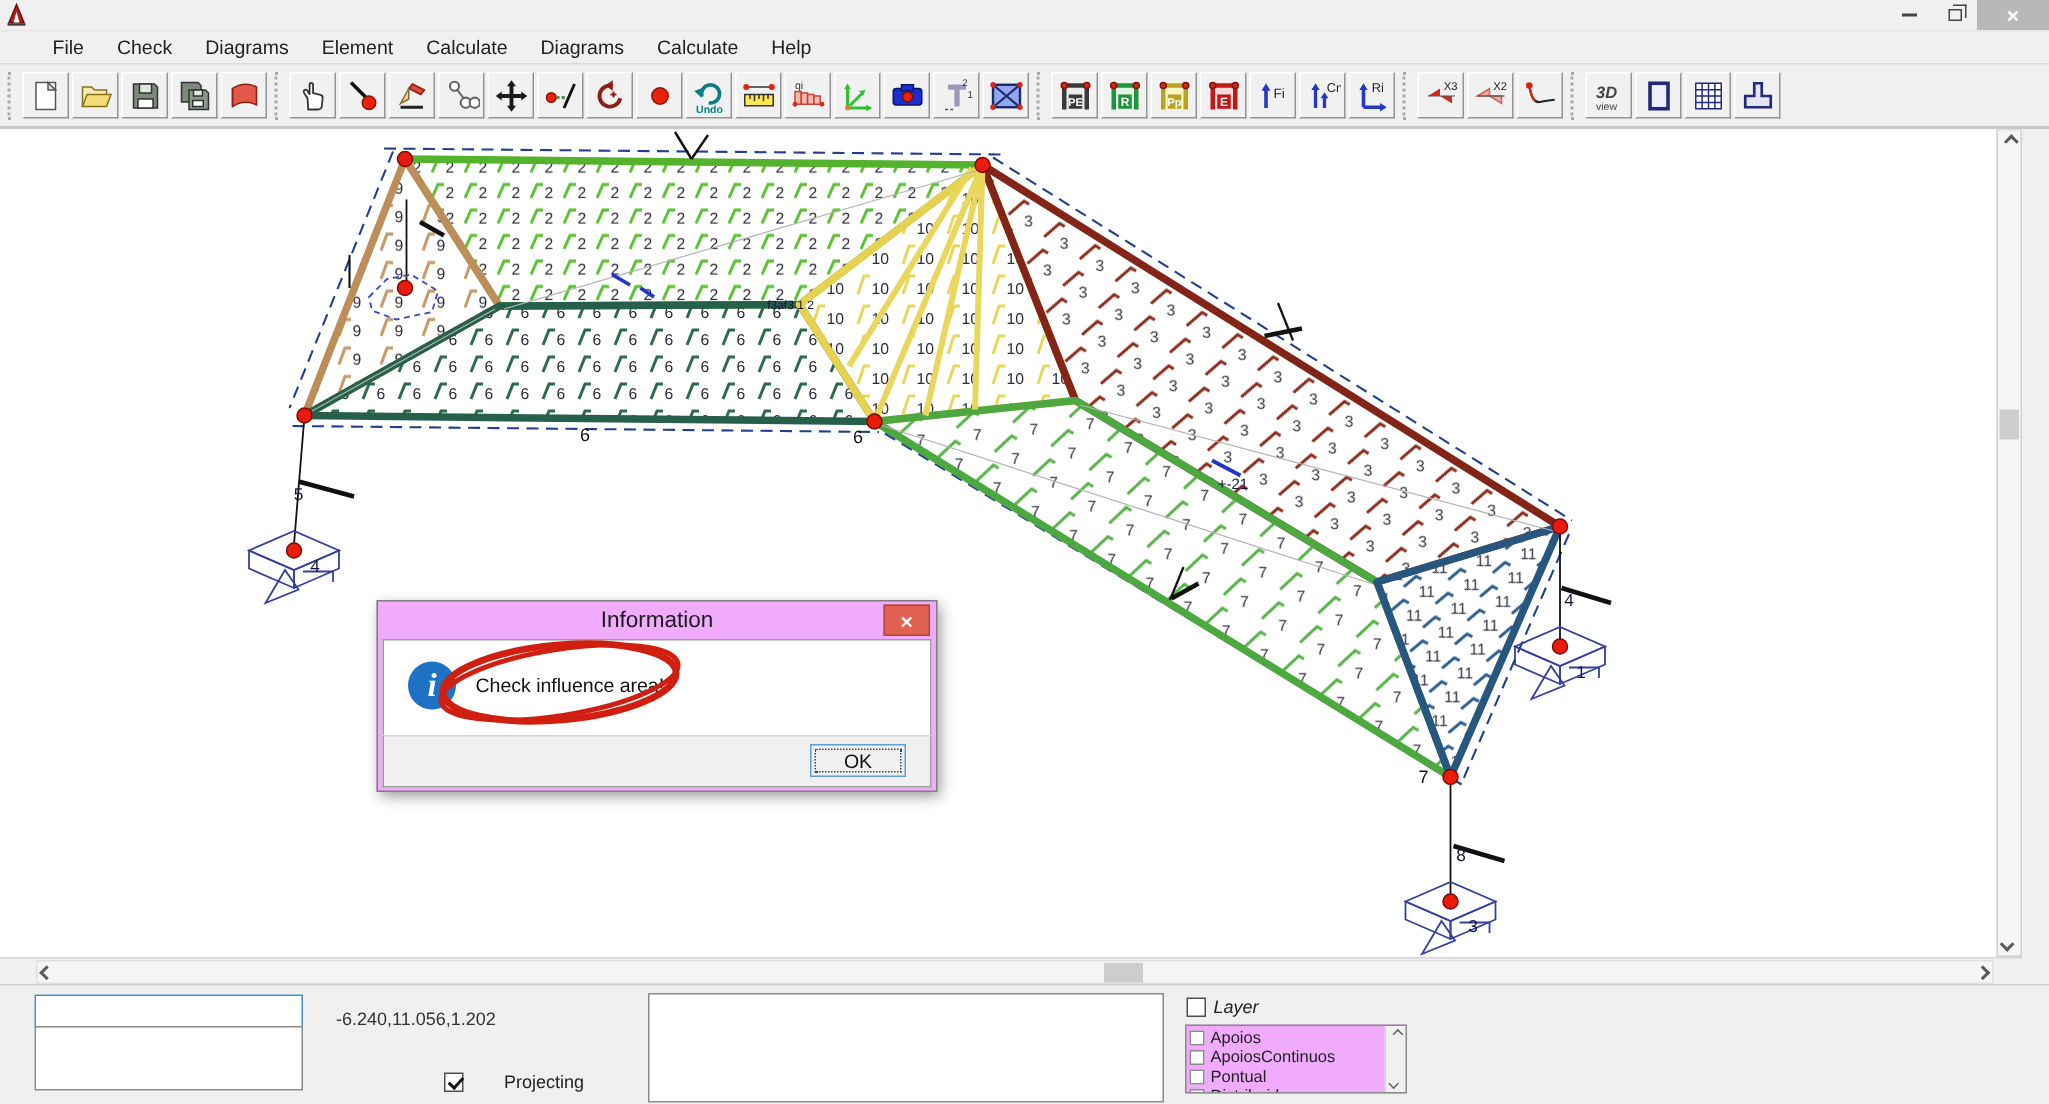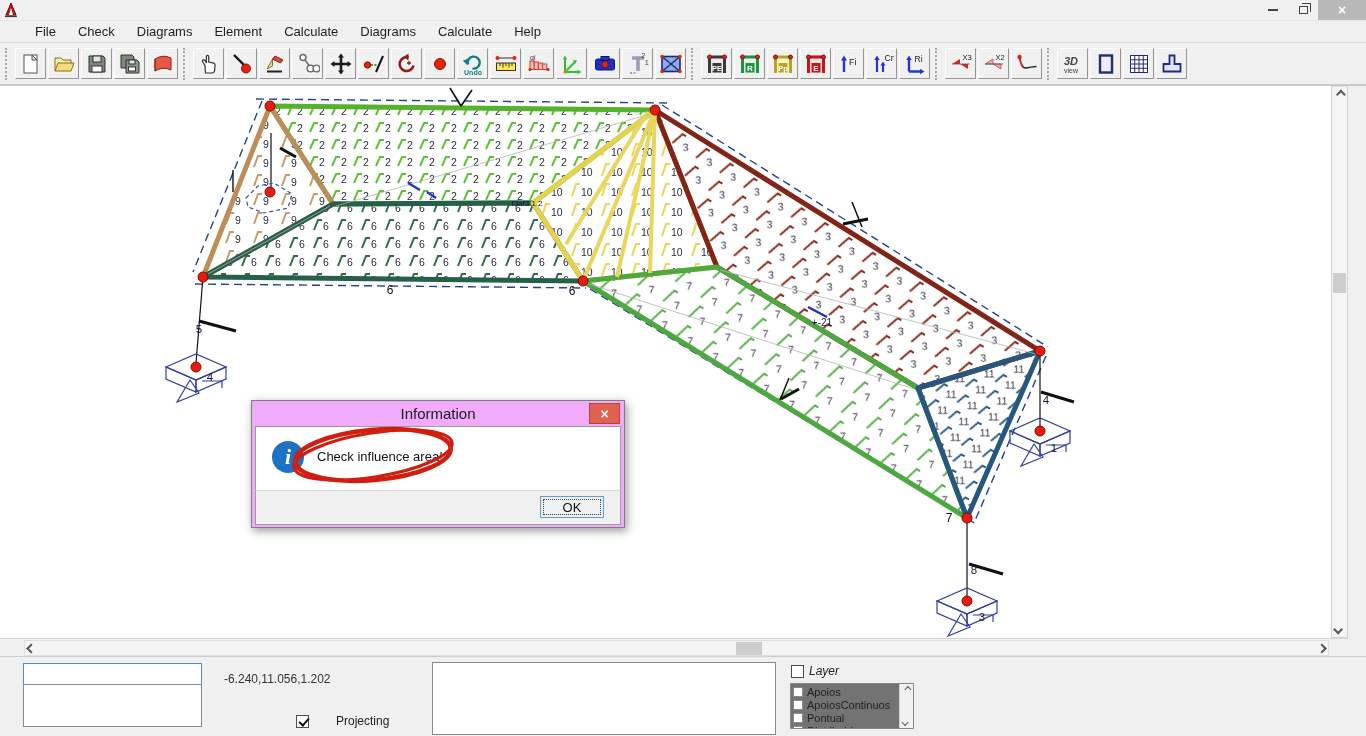--- a/index.html
+++ b/index.html
@@ -61,21 +61,21 @@
   .statusbar { position:absolute; left:0; top:656px; width:1366px; height:80px; background:#f0f0f0; border-top:1px solid #d0d0d0; }
   .sb-box-a { position:absolute; left:23px; top:6px; width:179px; height:22px; background:#fff; border:1px solid #4a90c4; }
   .sb-box-b { position:absolute; left:23px; top:27px; width:179px; height:43px; background:#fff; border:1px solid #8a8a8a; }
   .sb-coords { position:absolute; left:224px; top:0; font-size:12px; color:#333;margin-top:15px; }
   .sb-bigbox { position:absolute; left:432px; top:5px; width:344px; height:73px; background:#fff; border:1px solid #8a8a8a; }
   .chkrow { display:flex; align-items:center; gap:5px; }
   .chk { width:13px; height:13px; background:#fff; border:1px solid #4d4d4d; position:relative; flex:none; }
   .chk.checked::after { content:""; position:absolute; left:2px; top:2px; width:8px; height:4px; border-left:2px solid #111; border-bottom:2px solid #111; transform:rotate(-48deg); }
   .sb-projecting { position:absolute; left:296px; top:57px; font-size:12px;gap:27px; }
   .sb-layer { position:absolute; left:791px; top:7px; font-size:12px;font-style:italic; }
-  .layer-list { position:absolute; left:790px; top:26px; width:124px; height:46px; background:#737373; border:1px solid #8a8a8a; overflow:hidden; }
+  .layer-list { position:absolute; left:790px; top:26px; width:148px; height:46px; background:#f0abfc; border:1px solid #8a8a8a; overflow:hidden; }
   .layer-inner { position:absolute; left:2px; top:1px; right:15px; }
   .layer-item { display:flex; align-items:center; gap:4px; height:13px; font-size:11px; color:#222; }
   .chk-sm { width:10px; height:10px; border:1px solid #8a8a8a; background:#fff; flex:none; }
   .layer-sb { position:absolute; right:0; top:0; width:14px; height:100%; background:#f0f0f0; border-left:1px solid #d0d0d0; }
   .layer-sb .chev { width:5px; height:5px; border-width:1.6px; }
   .layer-up { position:absolute; top:3px; left:4px; }
   .layer-dn { position:absolute; bottom:3px; left:4px; }
 </style>
 </head>
 <body>

